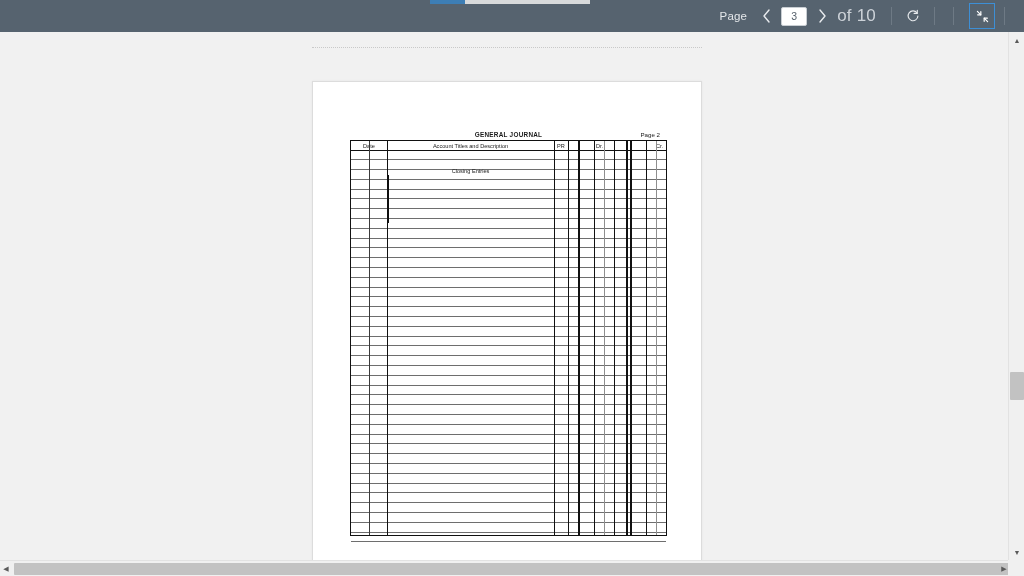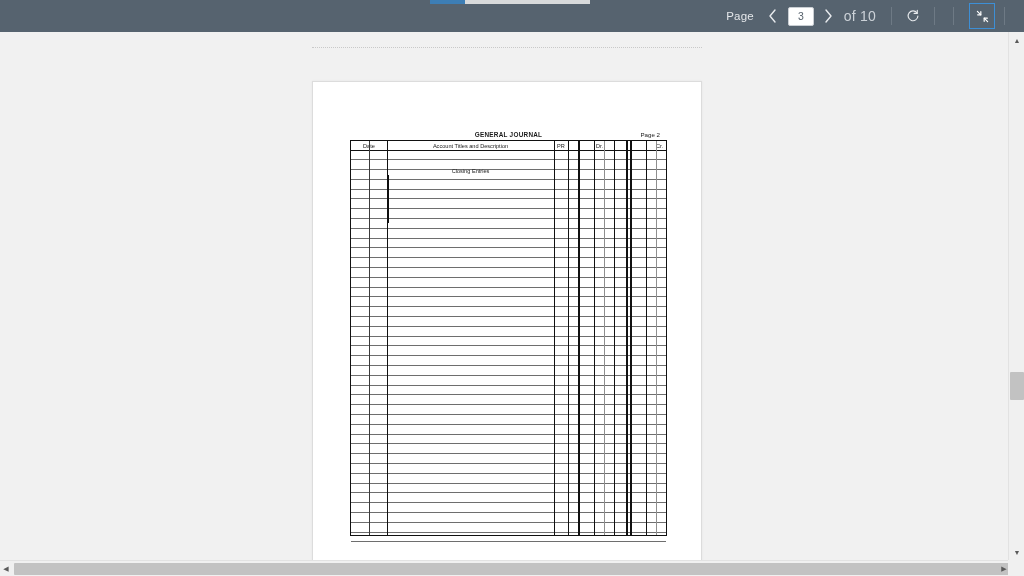--- a/index.html
+++ b/index.html
@@ -45,21 +45,21 @@
   #page-label { margin-right: 7px; }
   #page-input {
     width: 26px; height: 19px;
     background: #ffffff; border: 1px solid #c9ced3;
     border-radius: 2px;
     color: #55606b; font-size: 10.5px;
     text-align: center; line-height: 17px;
     font-family: "Liberation Sans", sans-serif;
     margin: 0 3px;
   }
-  #of-total { margin: 0 6px 0 3px; font-size: 14px; }
+  #of-total { margin: 0 6px 0 3px; font-size: 17px; }
   .tb-sep {
     width: 1px; height: 18px;
     background: #6e7a85; margin: 0 9px;
   }
   #zoom-word {
     font-size: 10px; letter-spacing: .6px;
     color: #dfe3e7; margin: 0 6px;
   }
   #fullscreen-btn {
     width: 26px; height: 26px;

